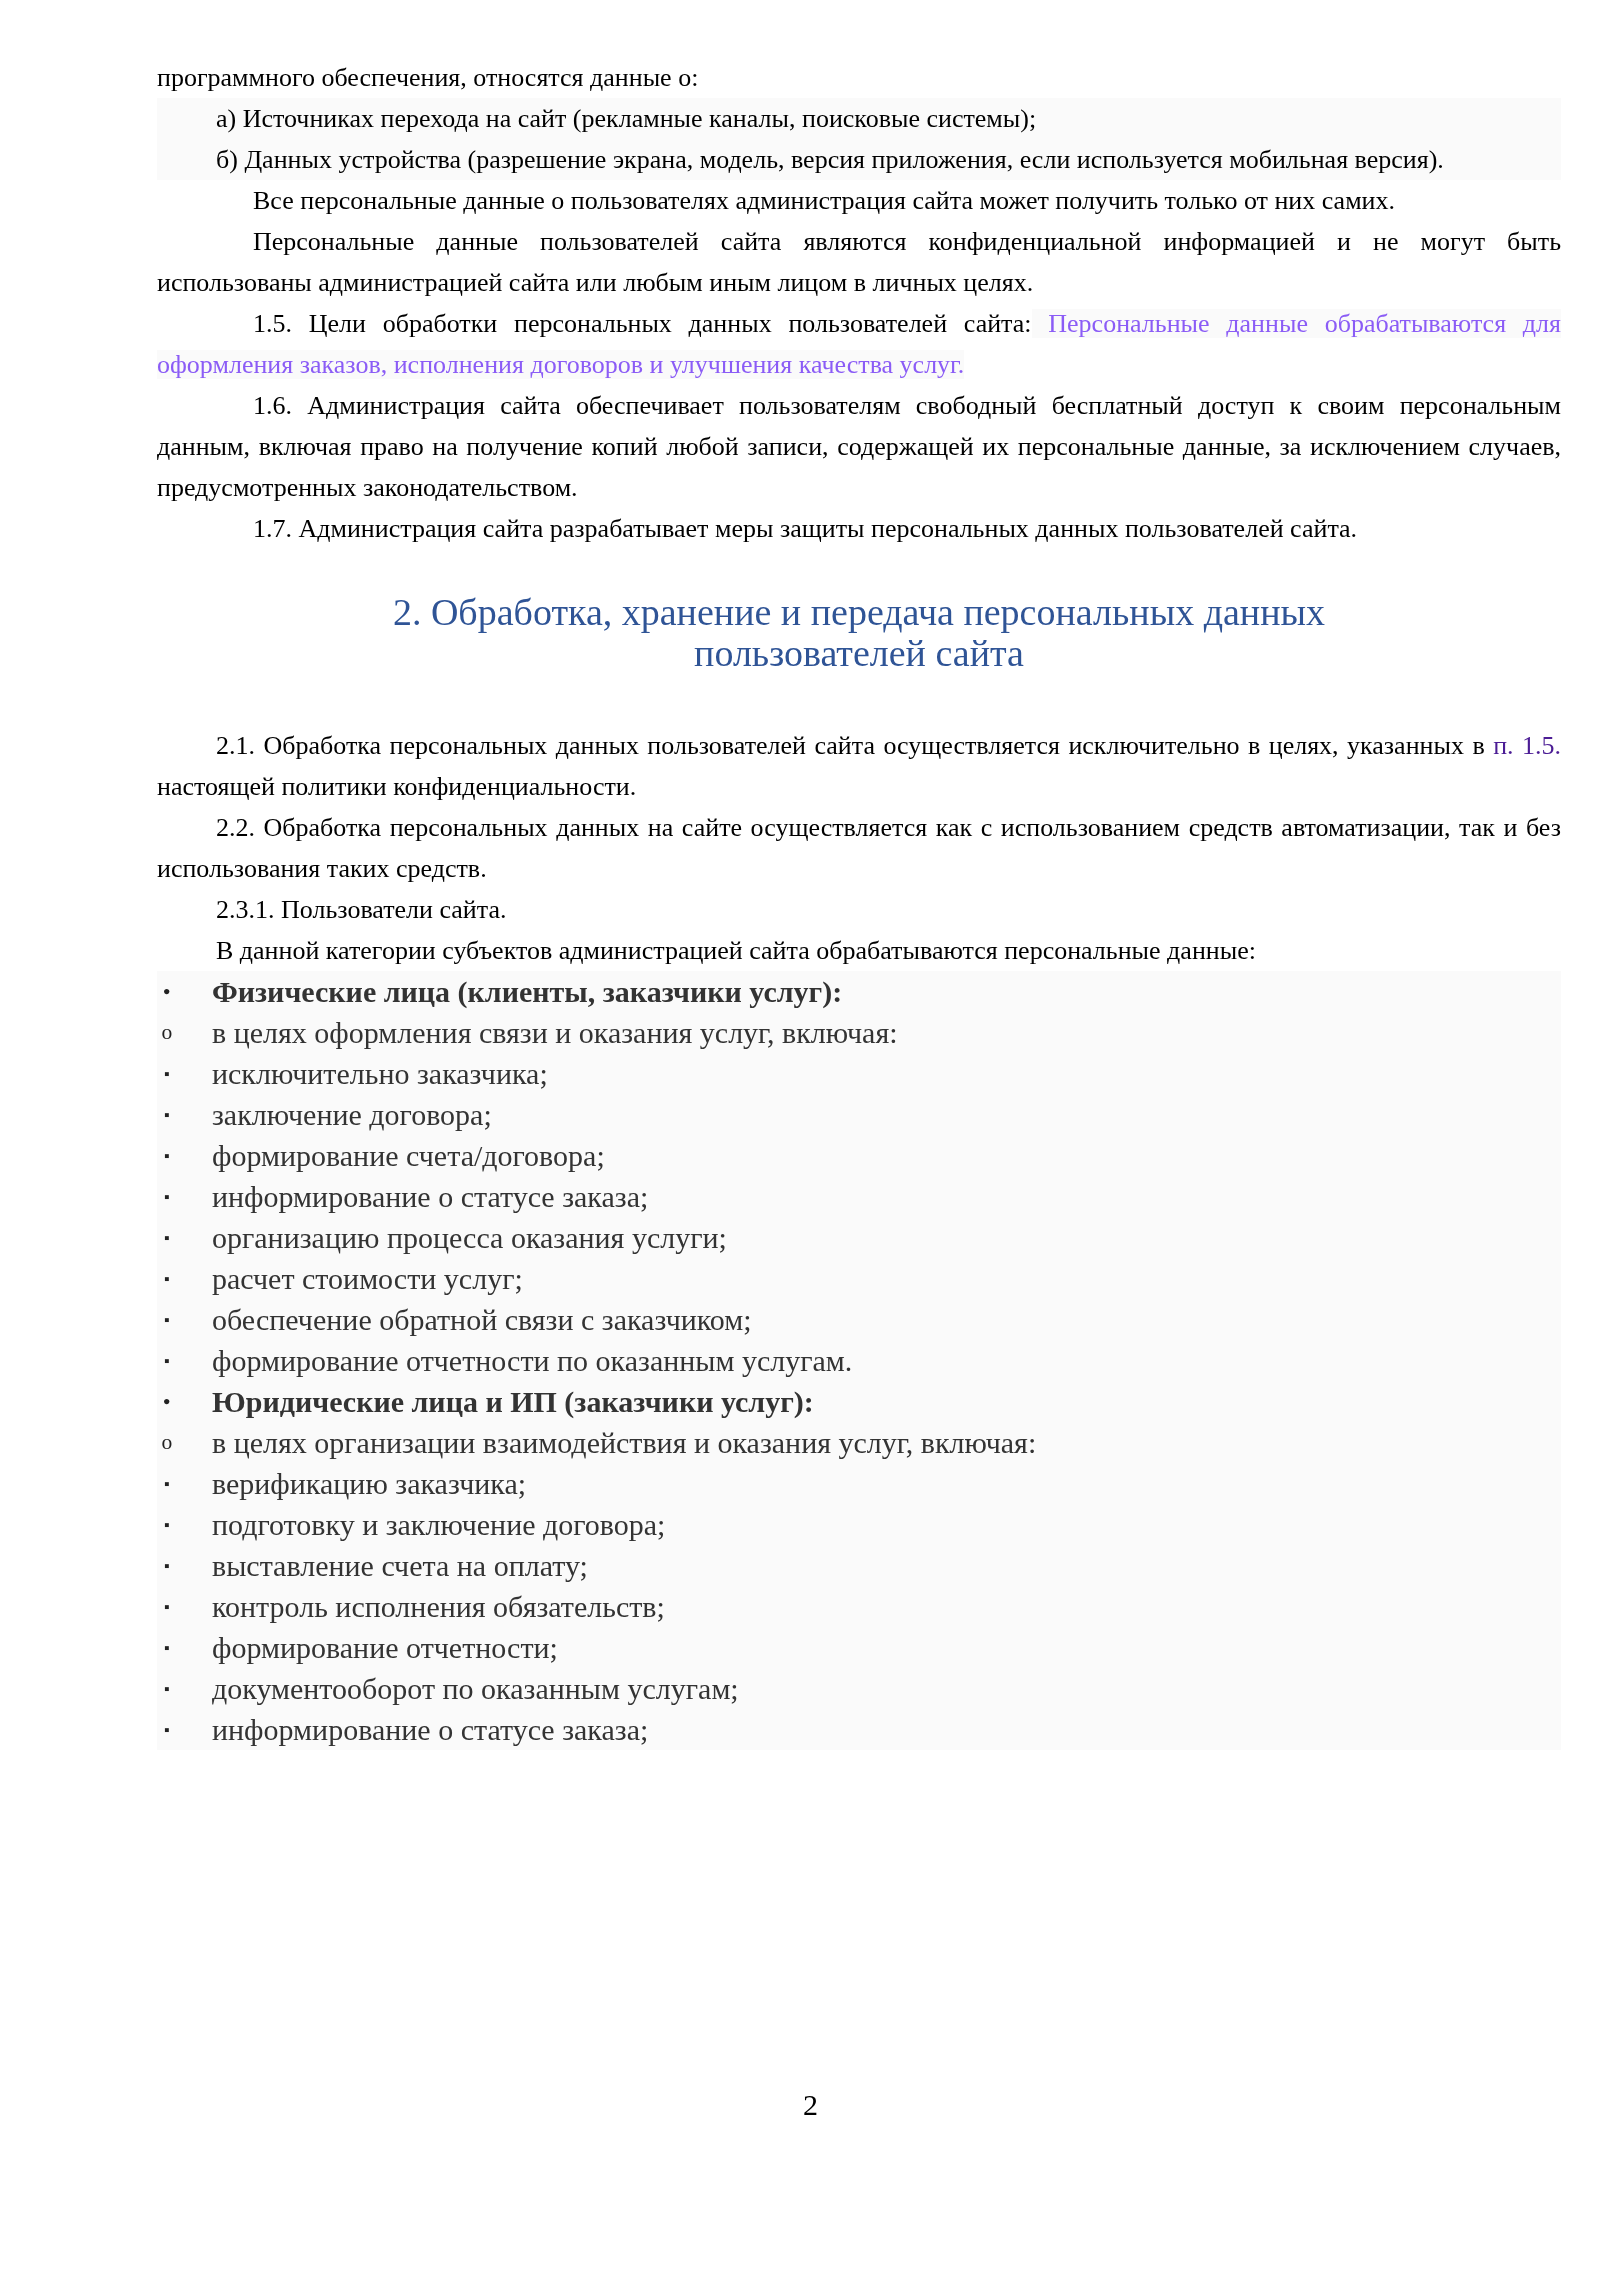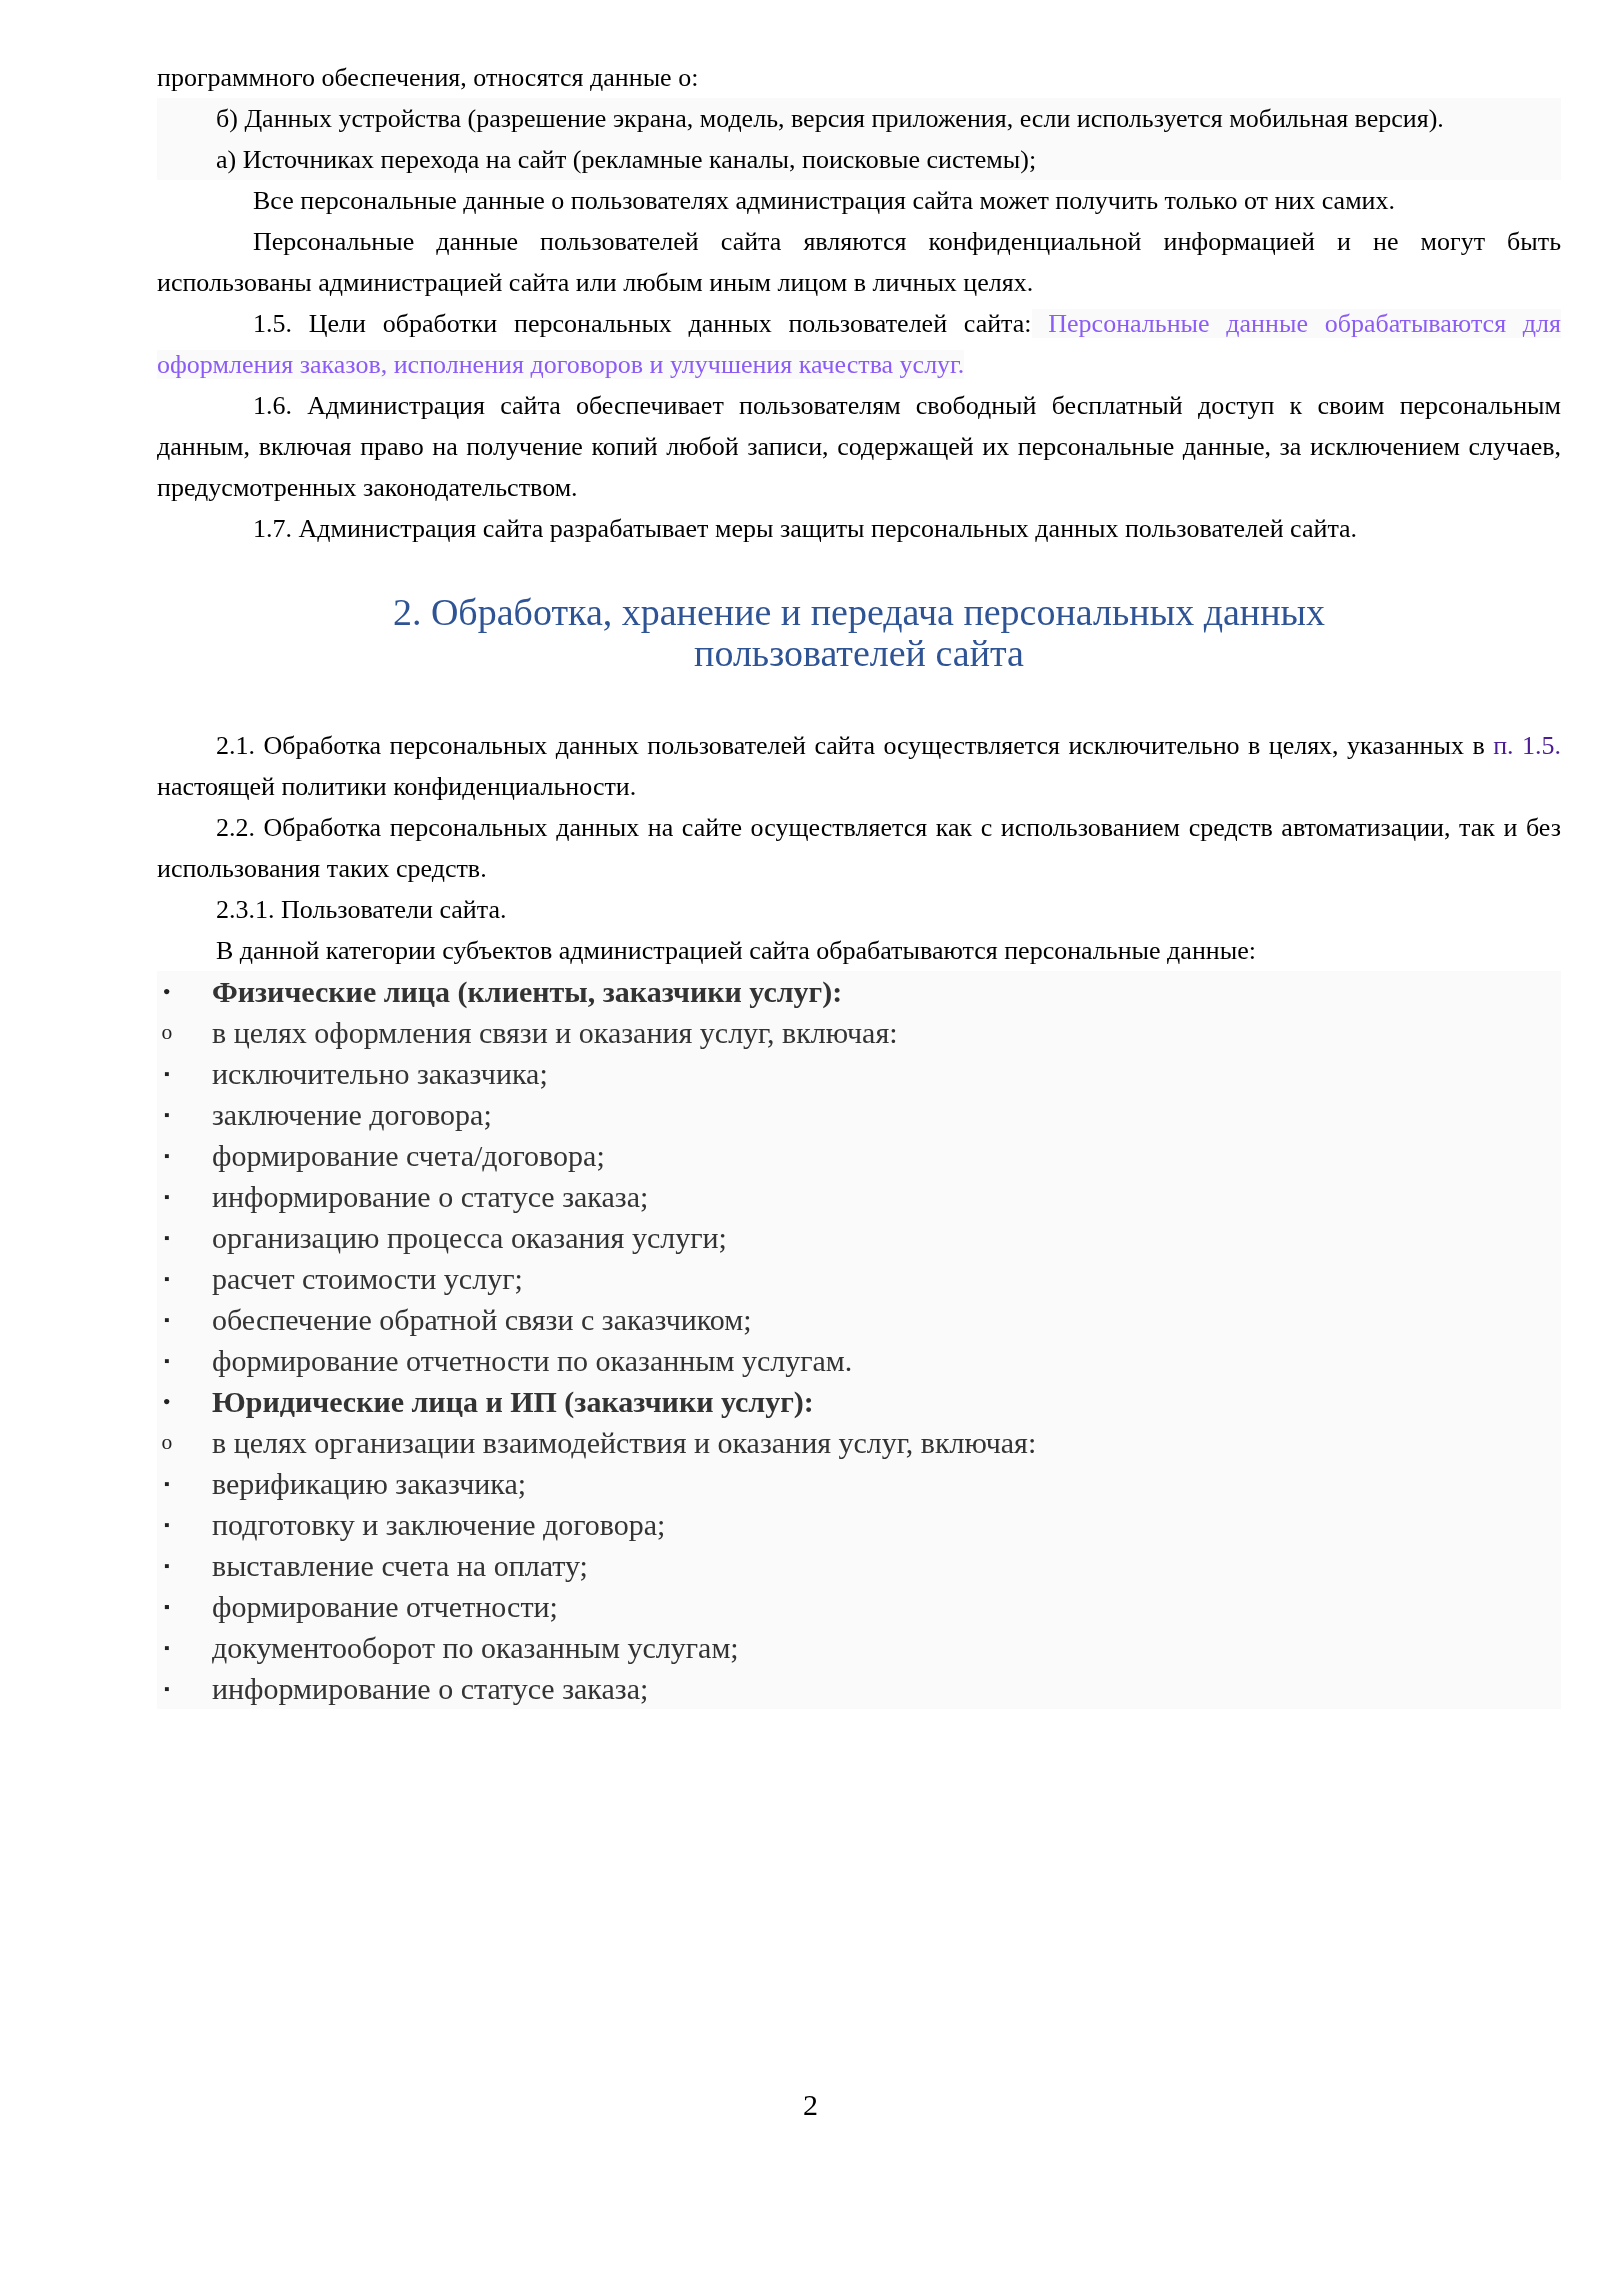--- a/index.html
+++ b/index.html
@@ -35,22 +35,22 @@
     position: absolute; left: 0; width: 1621px; top: 2088px; text-align: center;
     font-size: 30px; font-family: "Liberation Serif", serif;
   }
 </style>
 </head>
 <body>
 
 <div class="page">
   <p class="p">программного обеспечения, относятся данные о:</p>
   <div class="shade">
+    <p class="p ind2">а) Источниках перехода на сайт (рекламные каналы, поисковые системы);</p>
     <p class="p ind2">б) Данных устройства (разрешение экрана, модель, версия приложения, если используется мобильная версия).</p>
-    <p class="p ind2">а) Источниках перехода на сайт (рекламные каналы, поисковые системы);</p>
   </div>
   <p class="p ind1">Все персональные данные о пользователях администрация сайта может получить только от них самих.</p>
   <p class="p ind1">Персональные данные пользователей сайта являются конфиденциальной информацией и не могут быть использованы администрацией сайта или любым иным лицом в личных целях.</p>
   <p class="p ind1"><span>1.5. Цели обработки персональных данных пользователей сайта:</span><span class="shade muted"> Персональные данные обрабатываются для оформления заказов, исполнения договоров и улучшения качества услуг.</span></p>
   <p class="p ind1">1.6. Администрация сайта обеспечивает пользователям свободный бесплатный доступ к своим персональным данным, включая право на получение копий любой записи, содержащей их персональные данные, за исключением случаев, предусмотренных законодательством.</p>
   <p class="p ind1">1.7. Администрация сайта разрабатывает меры защиты персональных данных пользователей сайта.</p>
 
   <div class="heading">
     <span>2. Обработка, хранение и передача персональных данных</span>
     <span>пользователей сайта</span>
@@ -71,21 +71,21 @@
     <li class="l3"><span class="marker">▪</span><span>организацию процесса оказания услуги;</span></li>
     <li class="l3"><span class="marker">▪</span><span>расчет стоимости услуг;</span></li>
     <li class="l3"><span class="marker">▪</span><span>обеспечение обратной связи с заказчиком;</span></li>
     <li class="l3"><span class="marker">▪</span><span>формирование отчетности по оказанным услугам.</span></li>
 
     <li class="l1"><span class="marker">•</span><span>Юридические лица и ИП (заказчики услуг):</span></li>
     <li class="l2"><span class="marker">o</span><span>в целях организации взаимодействия и оказания услуг, включая:</span></li>
     <li class="l3"><span class="marker">▪</span><span>верификацию заказчика;</span></li>
     <li class="l3"><span class="marker">▪</span><span>подготовку и заключение договора;</span></li>
     <li class="l3"><span class="marker">▪</span><span>выставление счета на оплату;</span></li>
-    <li class="l3"><span class="marker">▪</span></li>
+    <li class="l3"><span class="marker">▪</span><span>контроль исполнения обязательств;</span></li>
     <li class="l3"><span class="marker">▪</span><span>формирование отчетности;</span></li>
     <li class="l3"><span class="marker">▪</span><span>документооборот по оказанным услугам;</span></li>
     <li class="l3"><span class="marker">▪</span><span>информирование о статусе заказа;</span></li>
   </ul>
 </div>
 
 <div class="pagenum">2</div>
 
 
 </body></html>

